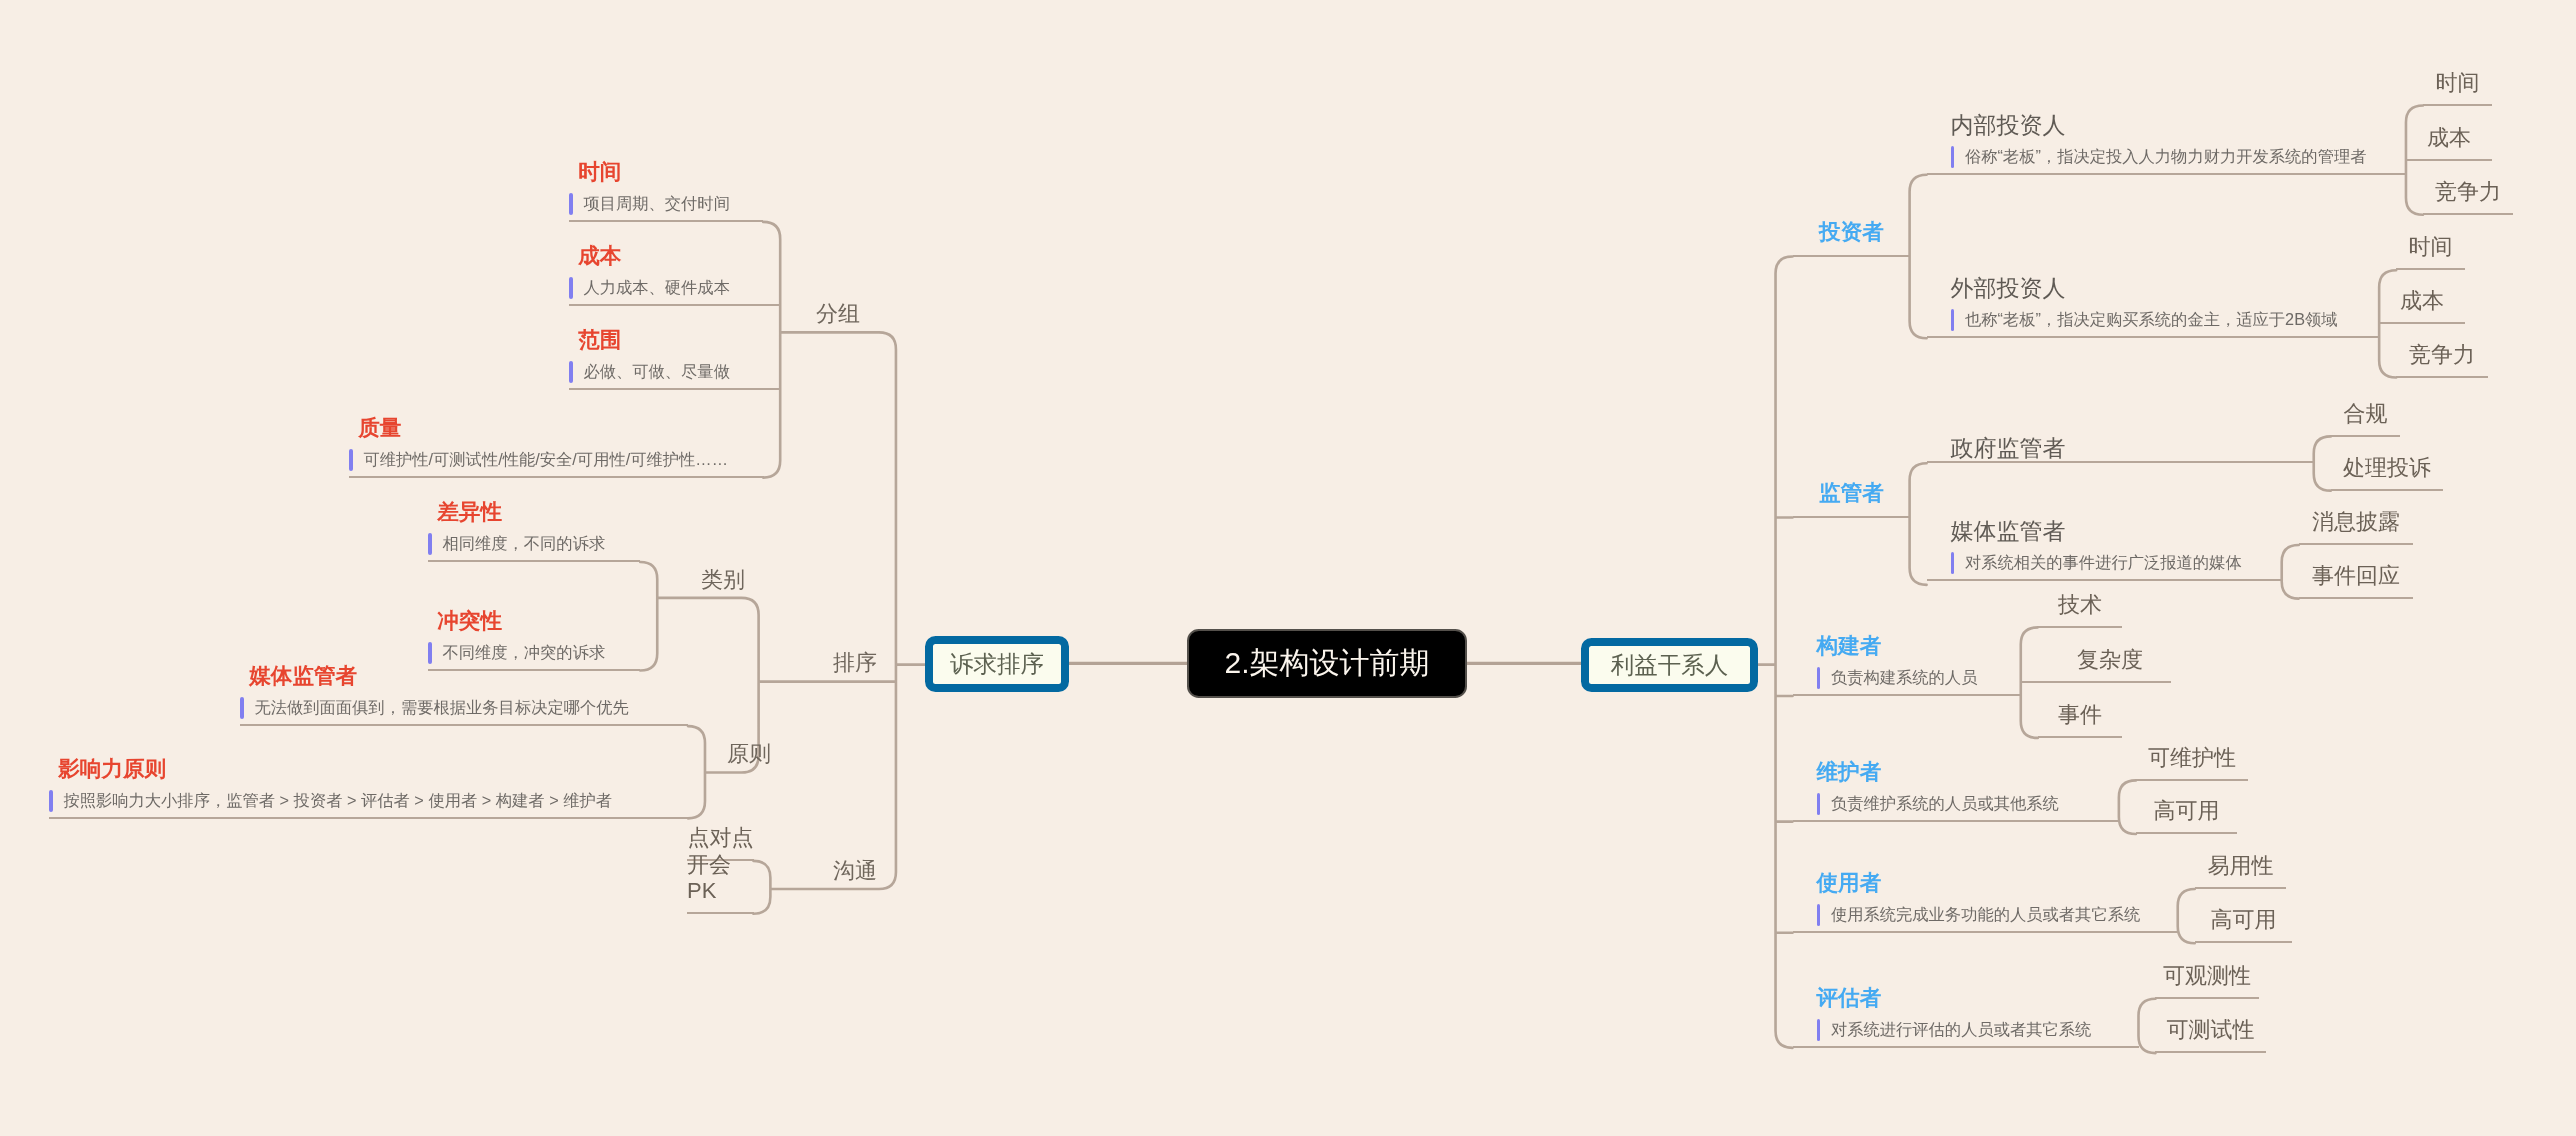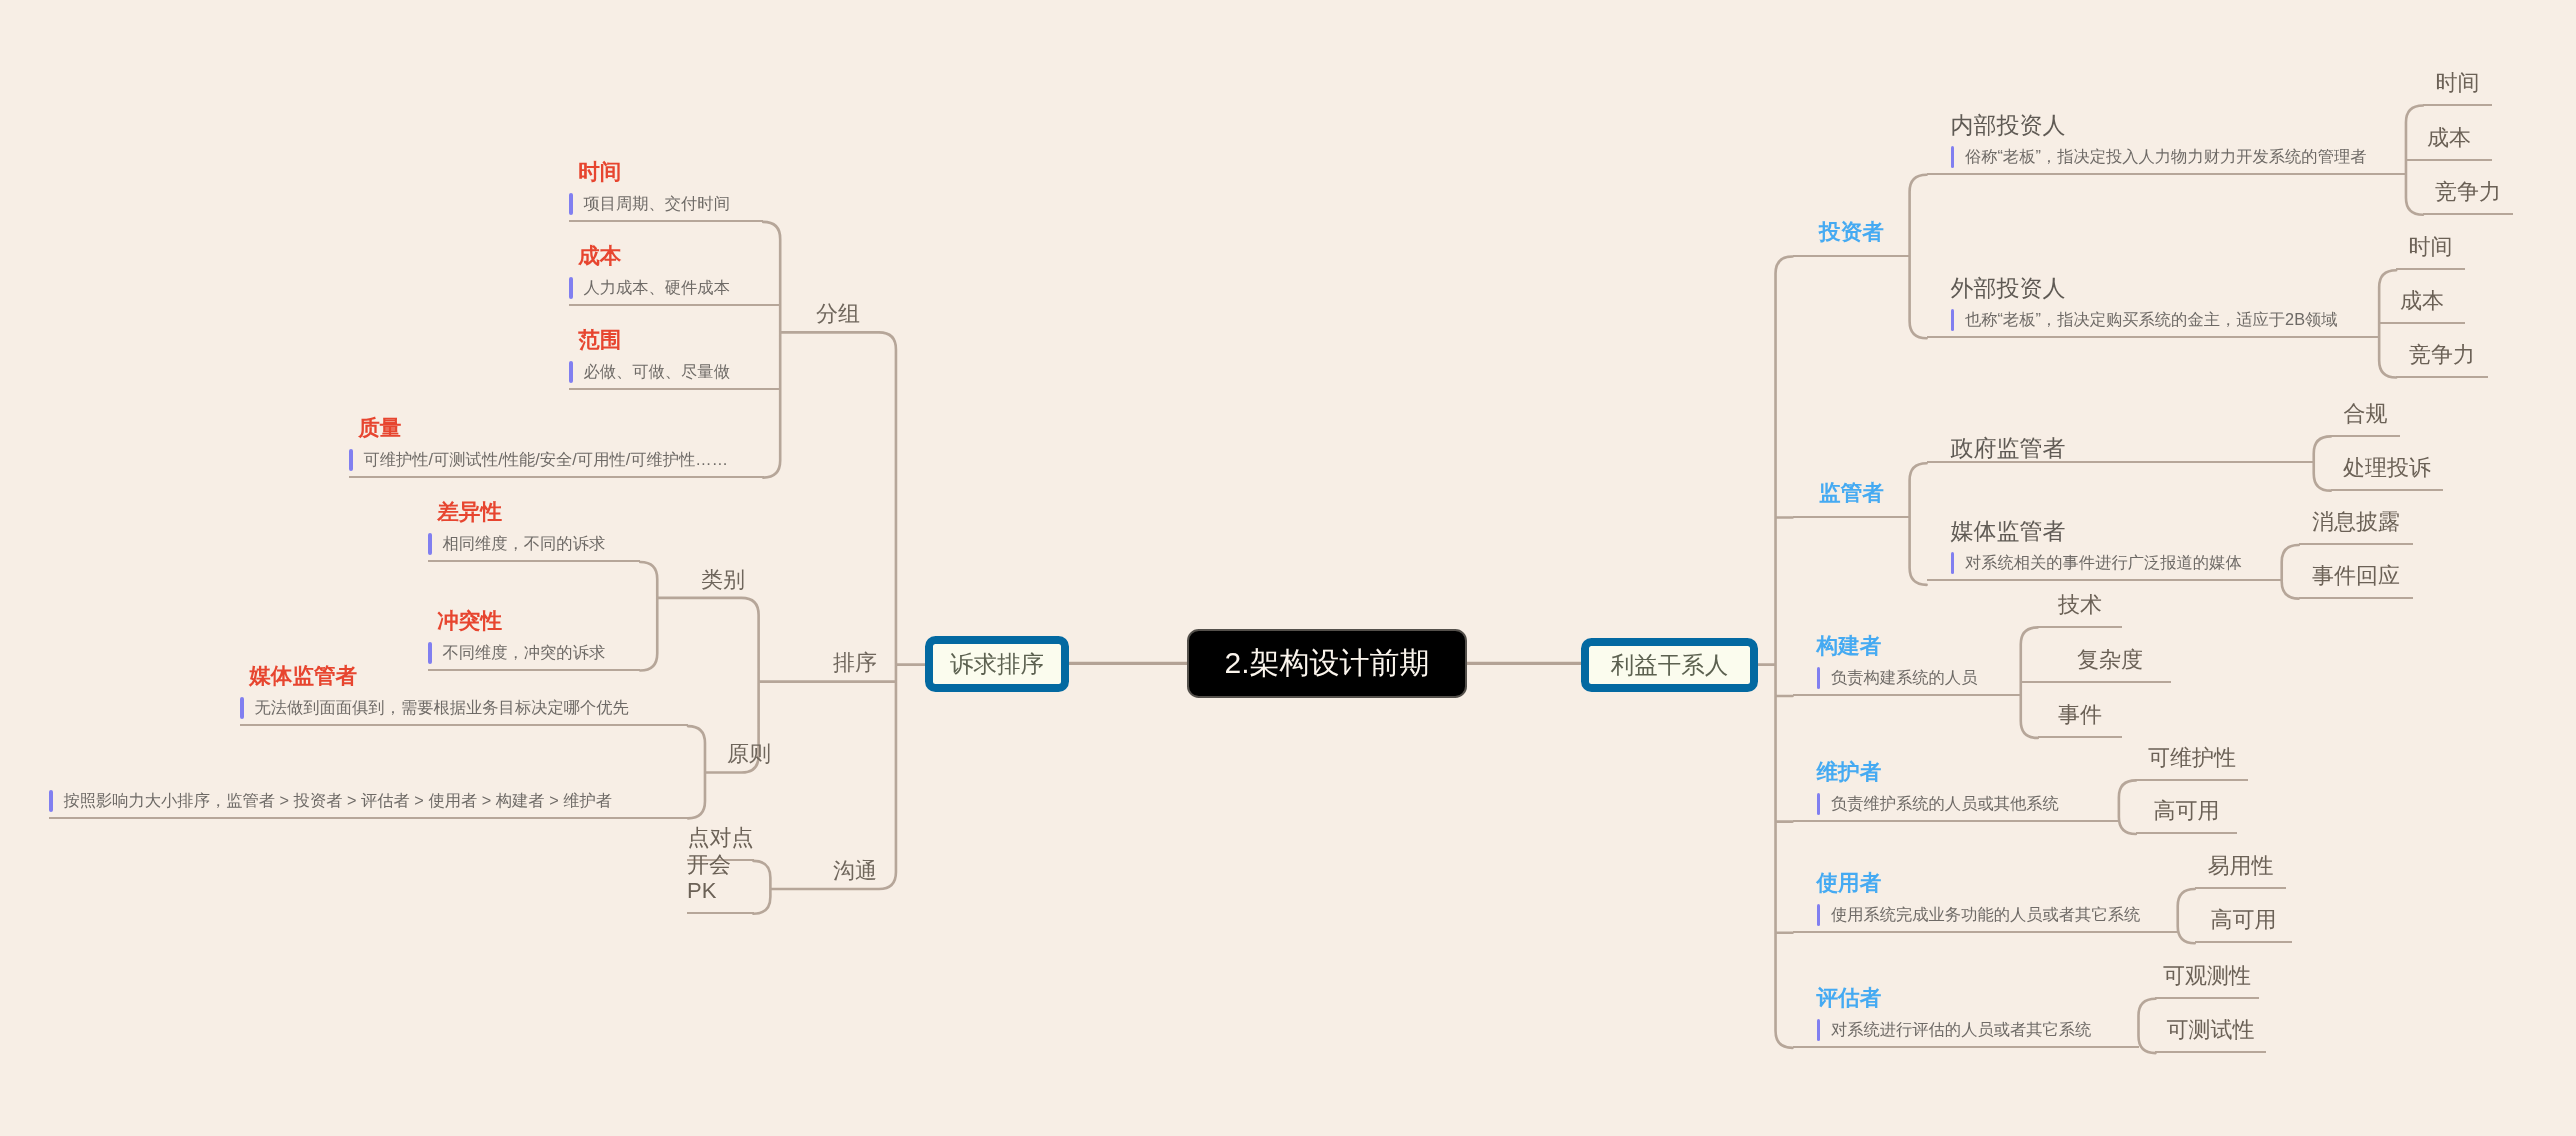--- a/index.html
+++ b/index.html
@@ -124,20 +124,21 @@
 </div>
 
 <div class="nd ul bnode" style="left:240px;bottom:411px;width:448px;">
   <div class="lbl-red pad-l">媒体监管者</div>
   <div class="note">
     <span class="bar"></span>
     <span class="ntx">无法做到面面俱到，需要根据业务目标决定哪个优先</span>
   </div>
 </div>
 <div class="nd ul bnode" style="left:49px;bottom:318px;width:639px;">
+  <div class="lbl-red pad-l">影响力原则</div>
   <div class="note">
     <span class="bar"></span>
     <span class="ntx">按照影响力大小排序，监管者 &gt; 投资者 &gt; 评估者 &gt; 使用者 &gt; 构建者 &gt; 维护者</span>
   </div>
 </div>
 <div class="nd slbl" style="left:713px;bottom:371px;width:72px;">
   <span class="lbl-struct">原则</span>
 </div>
 
 <div class="nd ul leaf" style="left:687px;bottom:276px;width:67px;">

